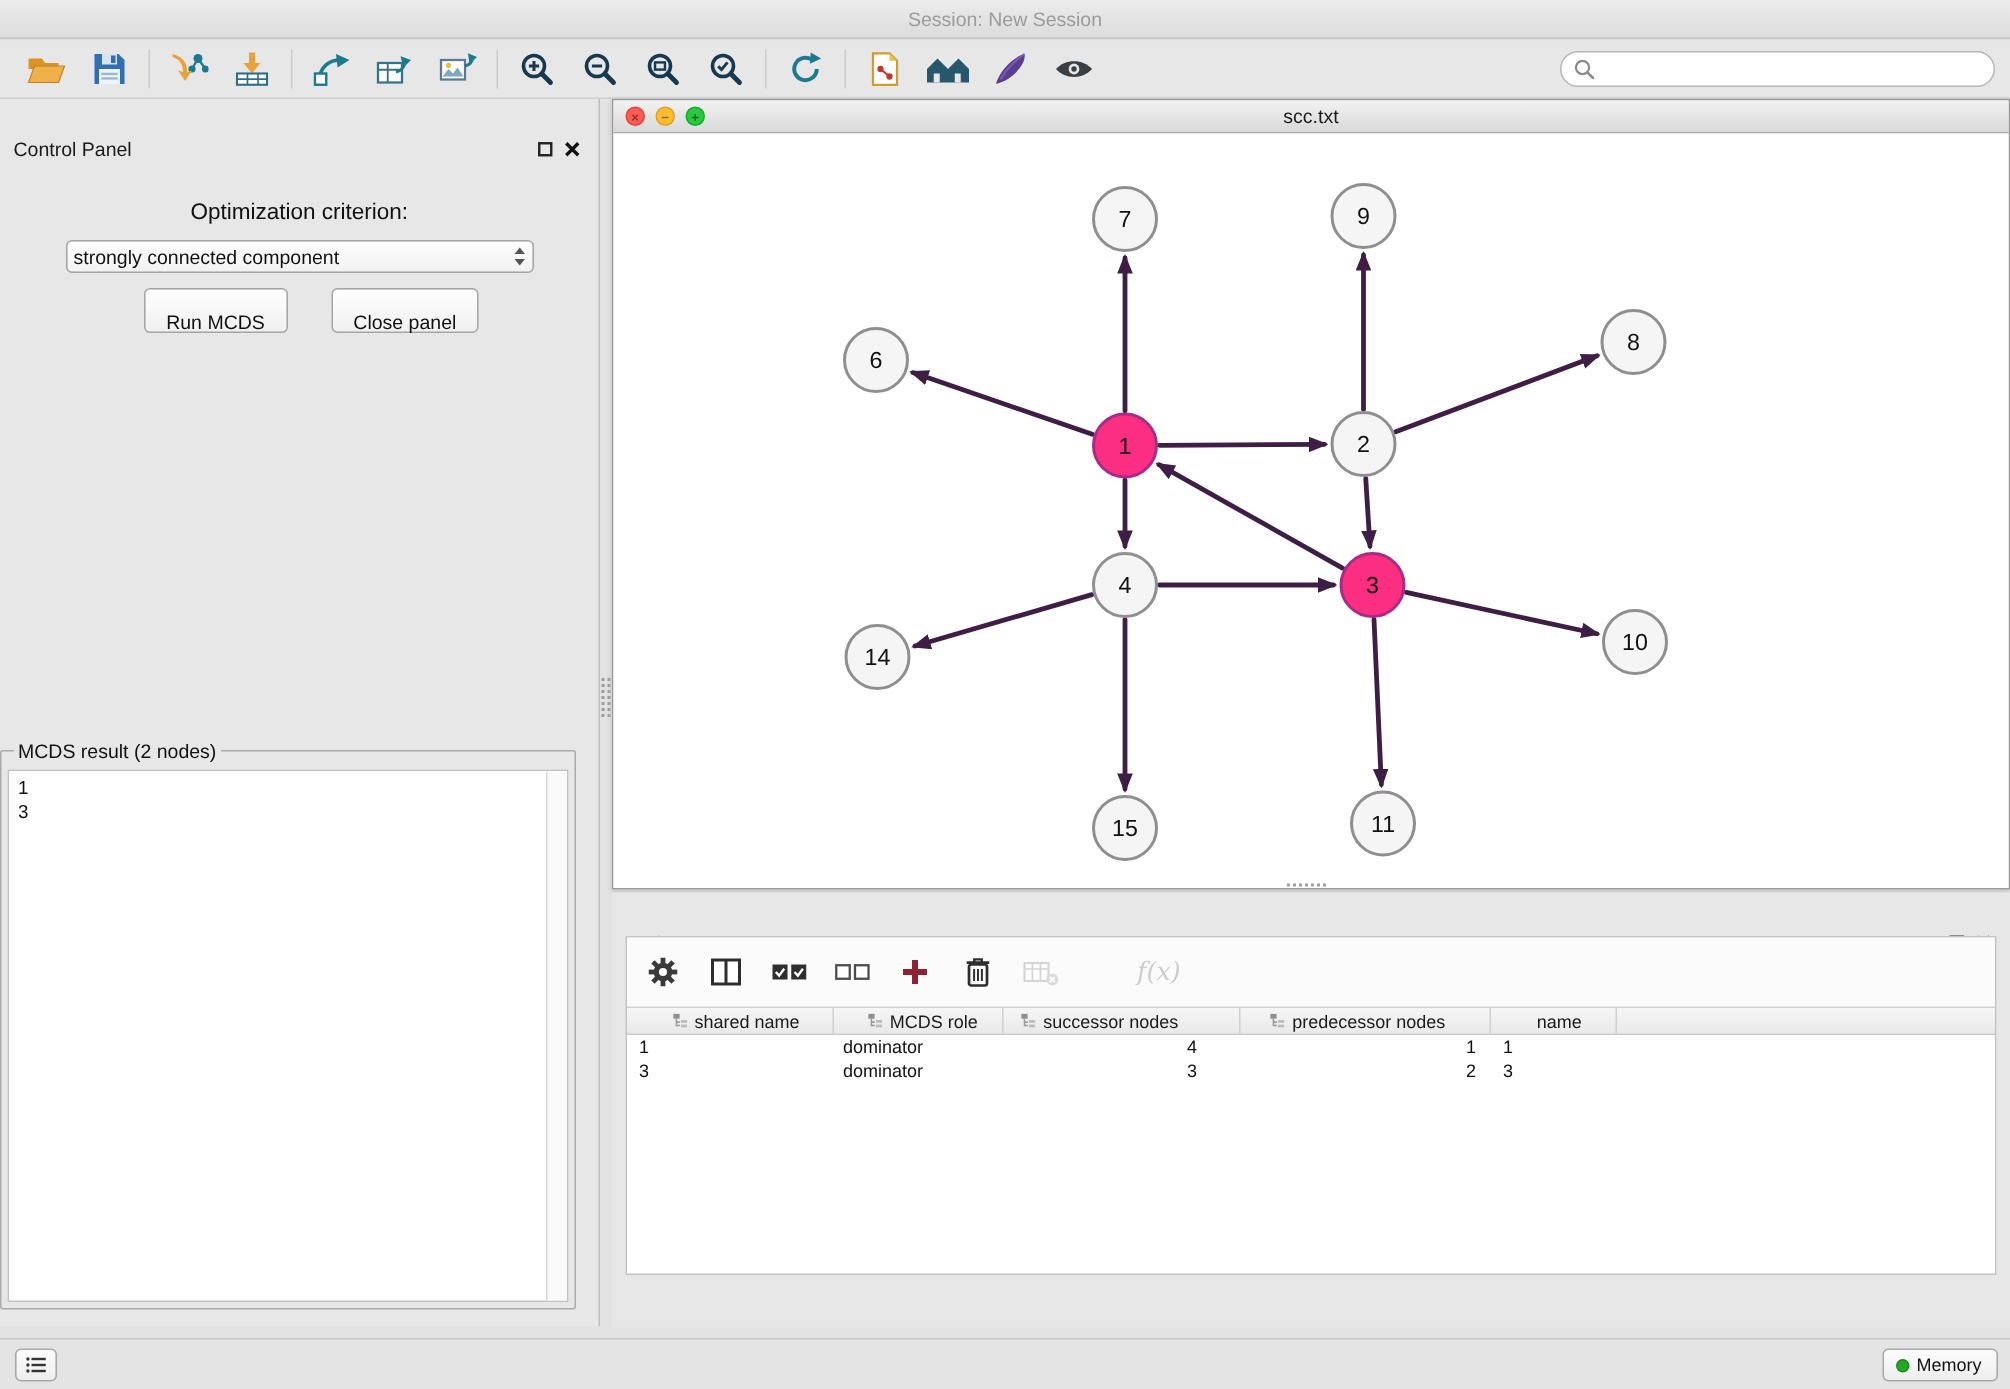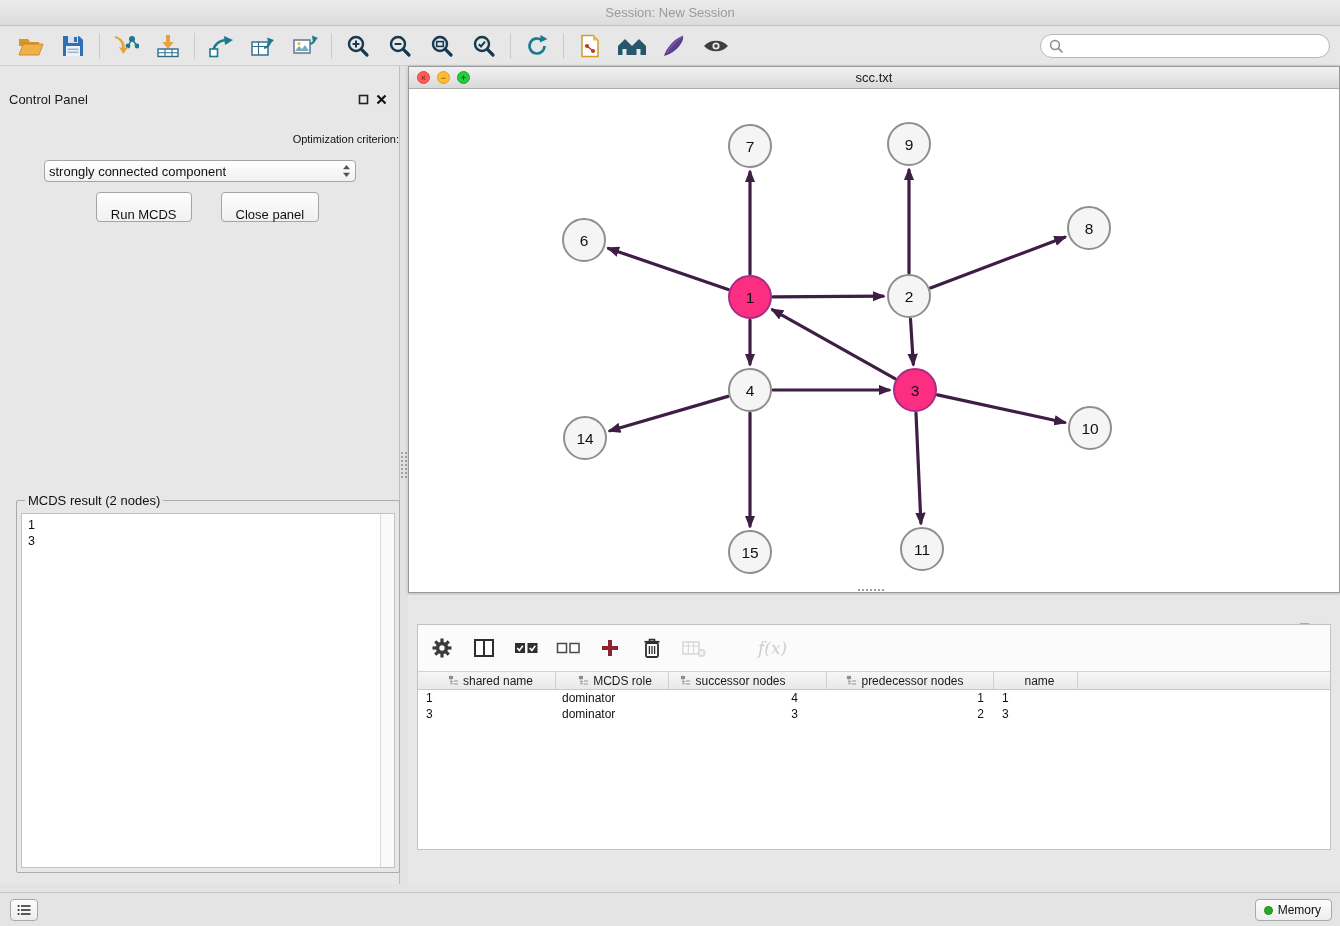--- a/index.html
+++ b/index.html
@@ -26,29 +26,29 @@
     background:#e7e7e7; border-right:1px solid #bdbdbd; }
   .panel-header { height:27px; display:flex; align-items:center; padding:0 9px; font-size:13px; color:#1a1a1a;margin-top:20px; }
   .panel-header .spacer { flex:1; }
   .ph-btn { width:18px; height:18px; display:flex; align-items:center; justify-content:center; }
   .ctab-row { display:flex; justify-content:center; margin-top:3px; }
   .tab { font-size:13px; padding:3px 13px; background:#fcfcfc; border:1px solid #b3b3b3;
     margin-left:-1px; color:#111; line-height:16px; }
   .tab:first-child { border-radius:4px 0 0 4px; margin-left:0; }
   .tab:last-child { border-radius:0 4px 4px 0; }
   .tab.active { background:#d4d4d4; color:#9a9a9a; box-shadow:inset 0 1px 2px rgba(0,0,0,.18); }
-  .opt-label { text-align:right; font-size:11px; margin-top:20px; color:#111; }
+  .opt-label { text-align:center; font-size:15px; margin-top:20px; color:#111; }
   .dropdown { position:absolute; left:44px; top:94px; width:312px; height:22px;
     background:linear-gradient(#ffffff,#f1f1f1); border:1px solid #a5a5a5; border-radius:4px;
     display:flex; align-items:center; padding:0 4px 0 4px; font-size:13px; color:#111; }
   .dropdown .dd-label { flex:1; }
   .btn-row { position:absolute; left:0; top:126px; width:400px; display:flex; justify-content:center; gap:14px; }
   .push-btn { font-family:inherit; font-size:13px; height:30px; padding:14px 14px;
     background:linear-gradient(#fefefe,#f0f0f0); border:1px solid #a5a5a5; border-radius:4px; color:#111;margin-left:15px; }
-  .result-box { position:absolute; left:16px; top:427px; width:384px; height:380px;
+  .result-box { position:absolute; left:0; top:427px; width:384px; height:380px;
     border:1px solid #ababab; border-radius:2px; padding:5px 4px 4px 4px; background:transparent; }
   .result-box legend { font-size:13px; color:#111; padding:0 3px; margin-left:4px; }
   .result-inner { position:relative; width:100%; height:100%; background:#fff; border:1px solid #c2c2c2; }
   .result-lines { padding:3px 6px; font-size:12.5px; line-height:16px; color:#111; }
   .vscroll { position:absolute; right:0; top:0; bottom:0; width:14px; background:#fafafa; border-left:1px solid #dadada; }
 
   
   .net-window { position:absolute; left:408px; top:66px; width:932px; height:527px;
     background:#fff; border:1px solid #9a9a9a; box-shadow:0 1px 4px rgba(0,0,0,.18); }
   .net-titlebar { position:relative; height:22px; background:linear-gradient(#f2f2f2,#d9d9d9);

